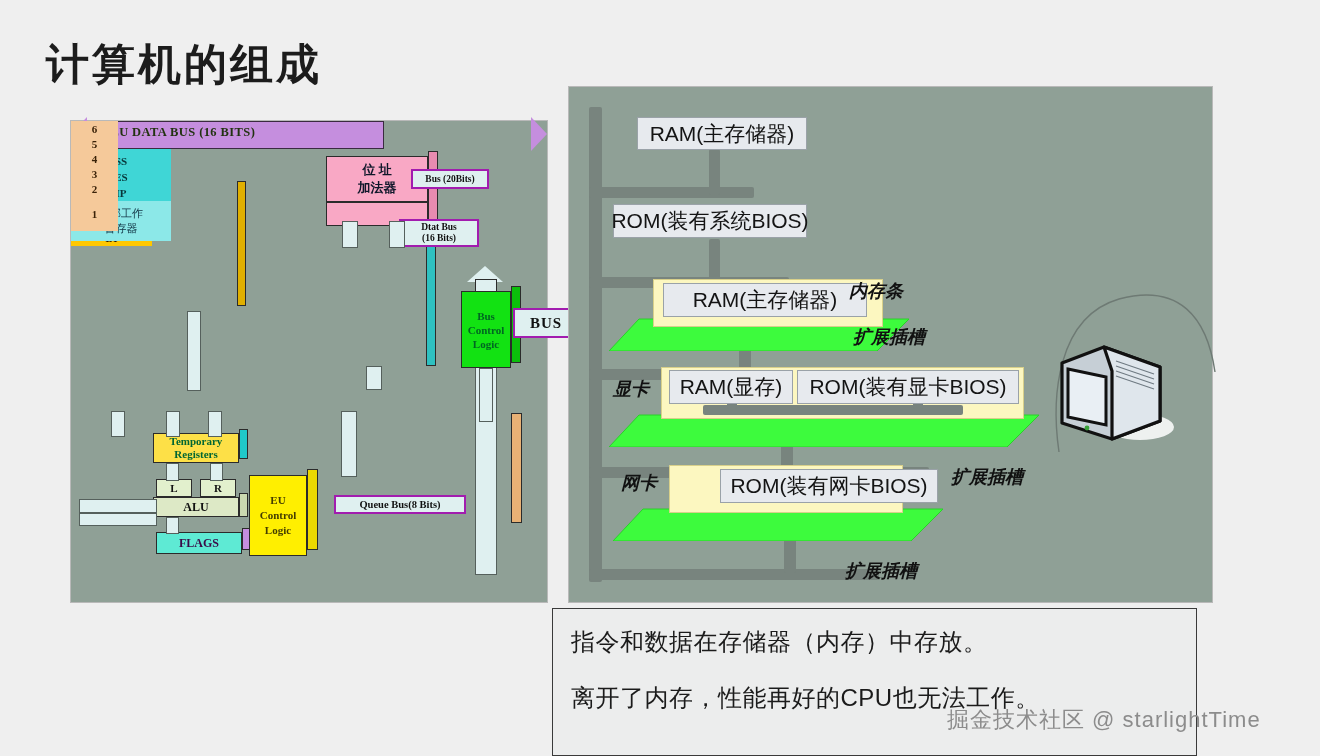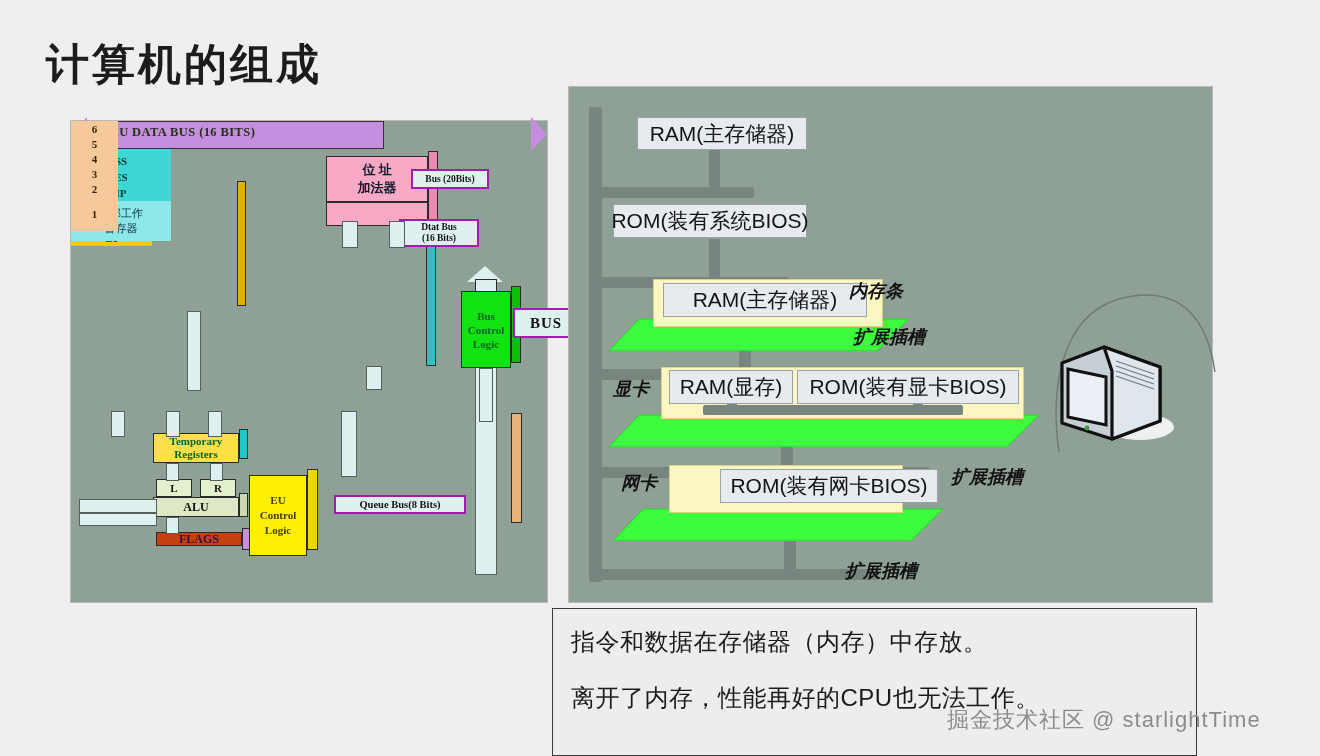--- a/index.html
+++ b/index.html
@@ -101,21 +101,21 @@
      font-size:11px;line-height:13px;flex-direction:column;color:#063;}
   #tmpreg-side{left:238px;top:428px;width:9px;height:30px;background:#20c9c9;border:1px solid #2b2b2b;}
 
   
   #lbox{left:155px;top:478px;width:36px;height:18px;background:#e2f0cd;font-size:11px;}
   #rbox{left:199px;top:478px;width:36px;height:18px;background:#e2f0cd;font-size:11px;}
   
   #alu{left:152px;top:496px;width:86px;height:20px;background:#dde9c6;font-size:12px;}
   #alu-side{left:238px;top:492px;width:9px;height:24px;background:#cbd9b0;border:1px solid #2b2b2b;}
   
-  #flags{left:155px;top:531px;width:86px;height:14px;background:#c2410c;font-size:12px;color:#3b0b48;}
+  #flags{left:155px;top:531px;width:86px;height:22px;background:#5eead4;font-size:12px;color:#3b0b48;}
   #flags-side{left:241px;top:527px;width:9px;height:22px;background:#c58ede;border:1px solid #2b2b2b;}
 
   
   #eucl{left:248px;top:474px;width:58px;height:81px;background:#ffef00;
      font-size:11px;line-height:15px;flex-direction:column;color:#443d00;}
   #eucl-side{left:306px;top:468px;width:11px;height:81px;background:#ecd800;border:1px solid #2b2b2b;}
 
   
   #queue{left:463px;top:418px;width:47px;height:110px;}
   #queue .qrow{position:absolute;left:0;width:47px;background:#f5c99a;

